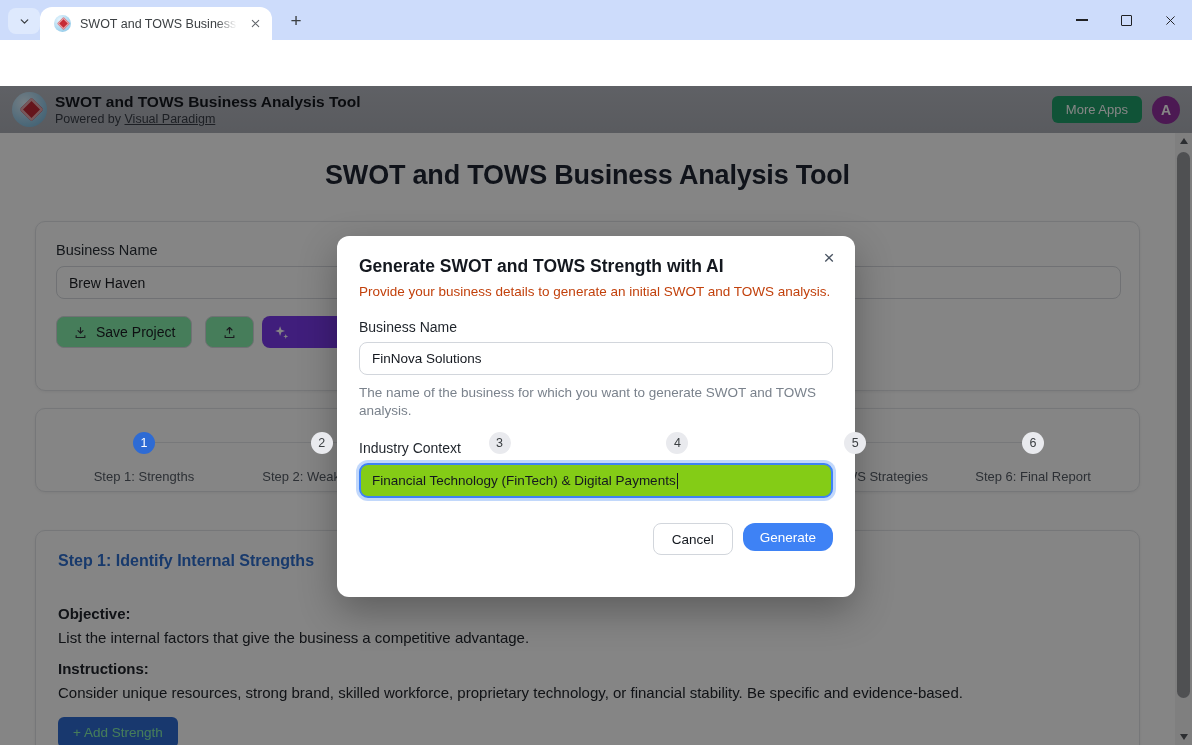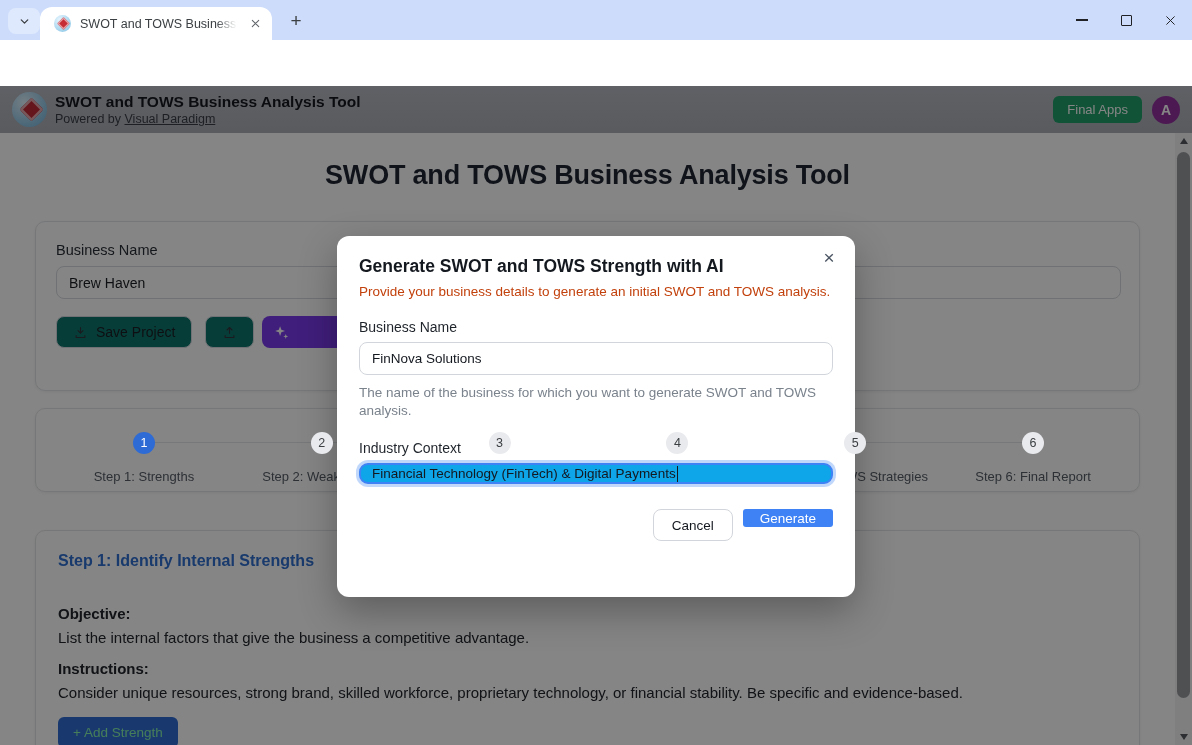--- a/index.html
+++ b/index.html
@@ -51,21 +51,21 @@
   .more-apps { height:27px; padding:0 14px; background:var(--green,#1fa06a); color:#fff; font-size:13px; border:none; border-radius:6px; display:flex; align-items:center; }
   .hdr-avatar { width:28px; height:28px; border-radius:50%; background:var(--avatar-purple,#93309f); color:#fff; font-weight:bold; font-size:14px; display:flex; align-items:center; justify-content:center; }
 
   .page-title { position:absolute; left:0; top:74px; width:1175px; text-align:center; font-size:27px; font-weight:bold; color:#1f2633; letter-spacing:-0.2px; }
 
   .card { position:absolute; left:35px; width:1105px; background:#fff; border:1px solid #e3e5e9; border-radius:10px; box-shadow:0 1px 3px rgba(0,0,0,.06); }
   .card-project { top:135px; height:170px; padding:20px; }
   .field-label { font-size:14.5px; color:#2a2f36; }
   .bn-input { margin-top:8px; width:1065px; height:33px; border:1px solid #d6d9de; border-radius:8px; padding:0 12px; font-size:14px; color:#1b1e23; font-family:"Liberation Sans",sans-serif; background:#fff; }
   .proj-btns { margin-top:17px; display:flex; gap:13px; }
-  .btn-outline { height:32px; padding:0 16px; background:#0f766e; border:1px solid #d6d9de; border-radius:8px; font-size:14px; color:#1b1e23; display:flex; align-items:center; gap:8px; font-family:"Liberation Sans",sans-serif; }
+  .btn-outline { height:32px; padding:0 16px; background:#86efac; border:1px solid #d6d9de; border-radius:8px; font-size:14px; color:#1b1e23; display:flex; align-items:center; gap:8px; font-family:"Liberation Sans",sans-serif; }
   .btn-ai { height:32px; width:112px; margin-left:-5px; background:var(--purple,#7c3aed); border:none; border-radius:8px; display:flex; align-items:center; padding-left:11px; }
 
   .card-stepper { top:322px; height:84px; }
   .step-line { position:absolute; left:108px; right:107px; top:33px; height:1px; background:#e4e6ea; }
   .steps { position:absolute; left:0; top:23px; width:1105px; display:flex; padding:0 19px; }
   .step { flex:1 1 0; display:flex; flex-direction:column; align-items:center; position:relative; }
   .step-num { width:22px; height:22px; border-radius:50%; background:#e9eaee; color:#3c4043; font-size:12.5px; display:flex; align-items:center; justify-content:center; position:relative; z-index:1; }
   .step.active .step-num { background:var(--step-active,#2e6bd4); color:#fff; }
   .step-label { margin-top:15px; font-size:13px; color:#565d66; white-space:nowrap; }
 
@@ -86,25 +86,25 @@
 
   
   .overlay { position:absolute; left:0; top:86px; width:1192px; height:659px; background:rgba(0,0,0,.48); }
   .modal { position:absolute; left:337px; top:236px; width:518px; height:361px; background:#fff; border-radius:12px; box-shadow:0 14px 38px rgba(0,0,0,.3); padding:20px 22px 22px; }
   .modal-close { position:absolute; right:14px; top:10px; width:24px; height:24px; display:flex; align-items:center; justify-content:center; font-size:19px; color:#4b5563; }
   .modal-title { font-size:17.5px; font-weight:bold; color:#14181f; }
   .modal-sub { margin-top:7px; font-size:13.5px; color:#c2410c; }
   .m-label { margin-top:20px; font-size:14px; color:#1f242b; }
   .m-input { margin-top:7px; width:474px; height:33px; border:1px solid #d2d6dc; border-radius:8px; padding:0 12px; font-size:13.5px; color:#14181f; font-family:"Liberation Sans",sans-serif; }
   .m-help { margin-top:9px; font-size:13.5px; color:#7a828c; line-height:1.35; width:474px; }
-  .m-input-focus { margin-top:7px; width:474px; height:21px; border:2px solid var(--accent-blue,#3e82f5); border-radius:9px; padding:0 11px; font-size:13.5px; color:#14181f; display:flex; align-items:center; box-shadow:0 0 0 3px rgba(66,133,244,.32); background:#0ea5e9; }
+  .m-input-focus { margin-top:7px; width:474px; height:35px; border:2px solid var(--accent-blue,#3e82f5); border-radius:9px; padding:0 11px; font-size:13.5px; color:#14181f; display:flex; align-items:center; box-shadow:0 0 0 3px rgba(66,133,244,.32); background:#84cc16; }
   .caret { display:inline-block; width:1.2px; height:16px; background:#14181f; margin-left:1px; vertical-align:-3px; }
   .modal-footer { margin-top:25px; display:flex; justify-content:flex-end; gap:10px; }
   .btn-cancel { height:32px; padding:0 18px; background:#fff; border:1px solid #d2d6dc; border-radius:8px; font-size:13.5px; color:#14181f; font-family:"Liberation Sans",sans-serif; }
-  .btn-generate { height:18px; padding:0 17px; background:var(--accent-blue,#3e82f5); border:none; border-radius:3px; font-size:13.5px; color:#fff; font-family:"Liberation Sans",sans-serif; }
+  .btn-generate { height:28px; padding:0 17px; background:var(--accent-blue,#3e82f5); border:none; border-radius:12px; font-size:13.5px; color:#fff; font-family:"Liberation Sans",sans-serif; }
 </style>
 </head>
 <body>
 
 <div class="screen">
 
   <div class="tabstrip">
     <div class="tab-search-btn">
       <svg width="13" height="13" viewBox="0 0 24 24">
           <path d="M6 9l6 6 6-6" stroke="#3c4043" stroke-width="2.4" fill="none" stroke-linecap="round" stroke-linejoin="round"></path>
@@ -198,21 +198,21 @@
           <span class="diamond"></span>
         </span>
       <span class="app-header-text">
         <div class="app-title">SWOT and TOWS Business Analysis Tool</div>
         <div class="app-sub">
           <span>Powered by</span>
           <a>Visual Paradigm</a>
         </div>
       </span>
       <span class="hdr-right">
-        <button class="more-apps">Final Apps</button>
+        <button class="more-apps">More Apps</button>
         <span class="hdr-avatar">A</span>
       </span>
     </div>
 
     <div class="page-title">SWOT and TOWS Business Analysis Tool</div>
 
     <div class="card card-project">
       <div class="field-label">Business Name</div>
       <input class="bn-input" value="Brew Haven" style="">
       <div class="proj-btns">

